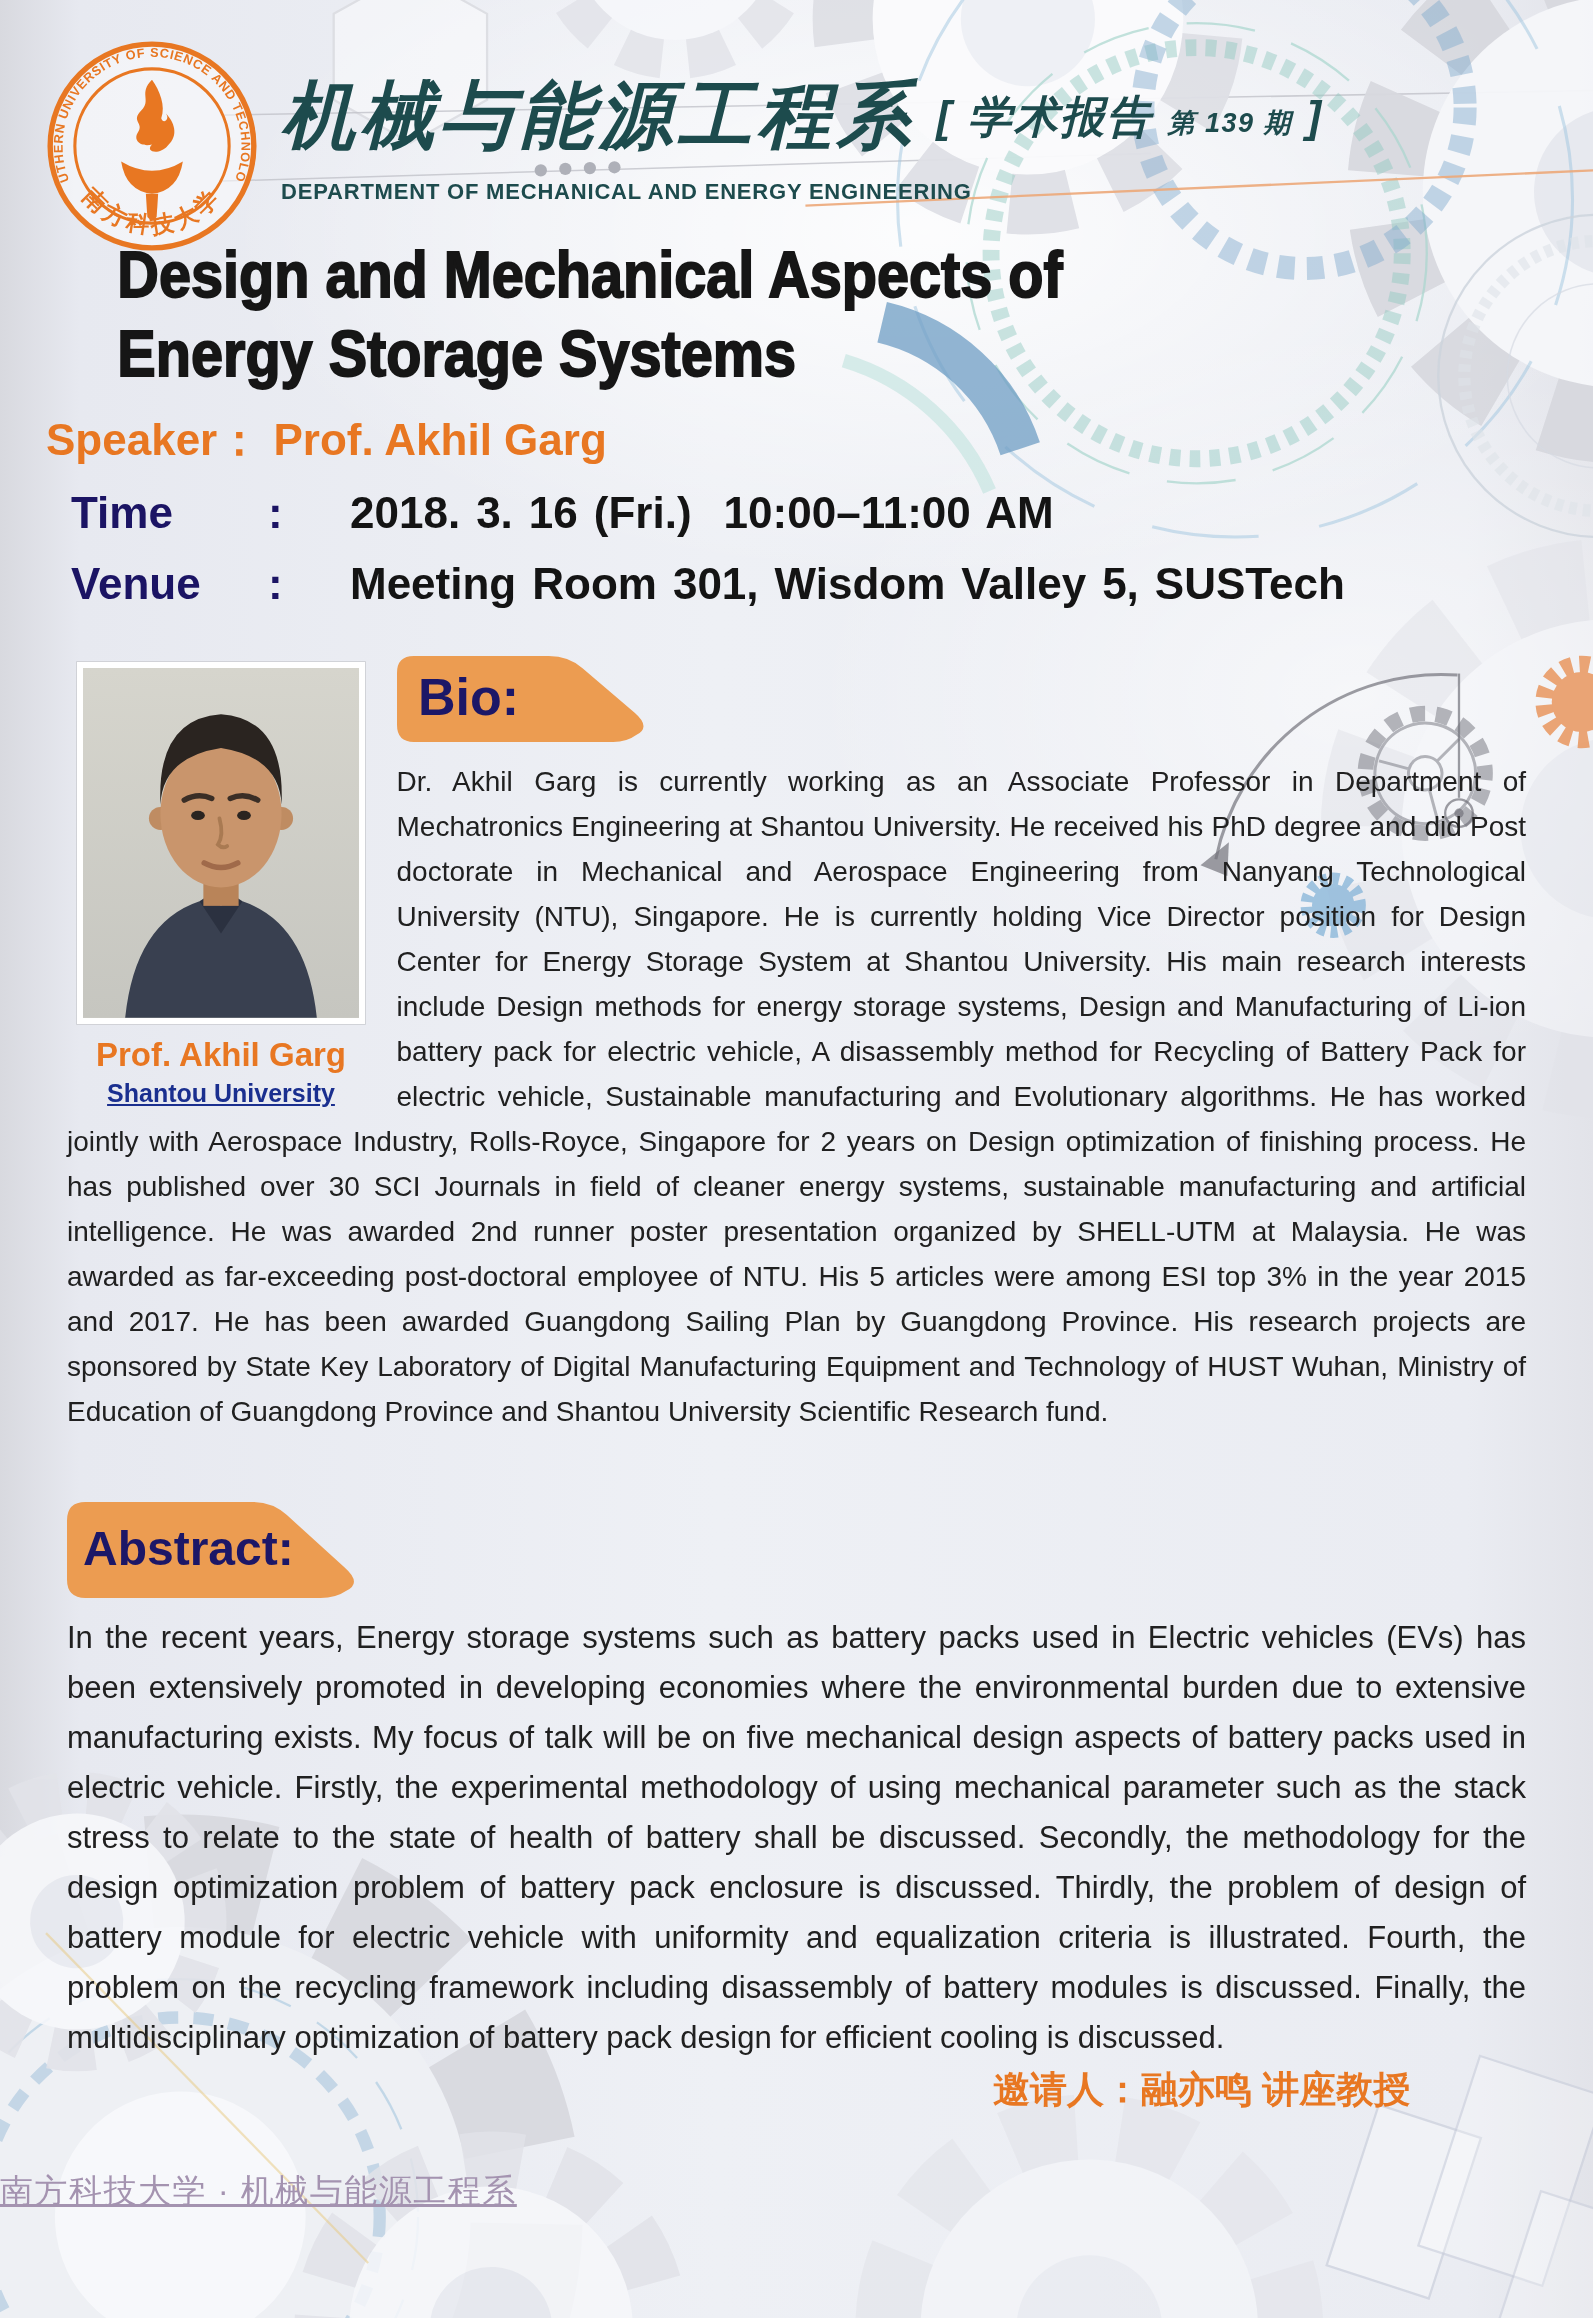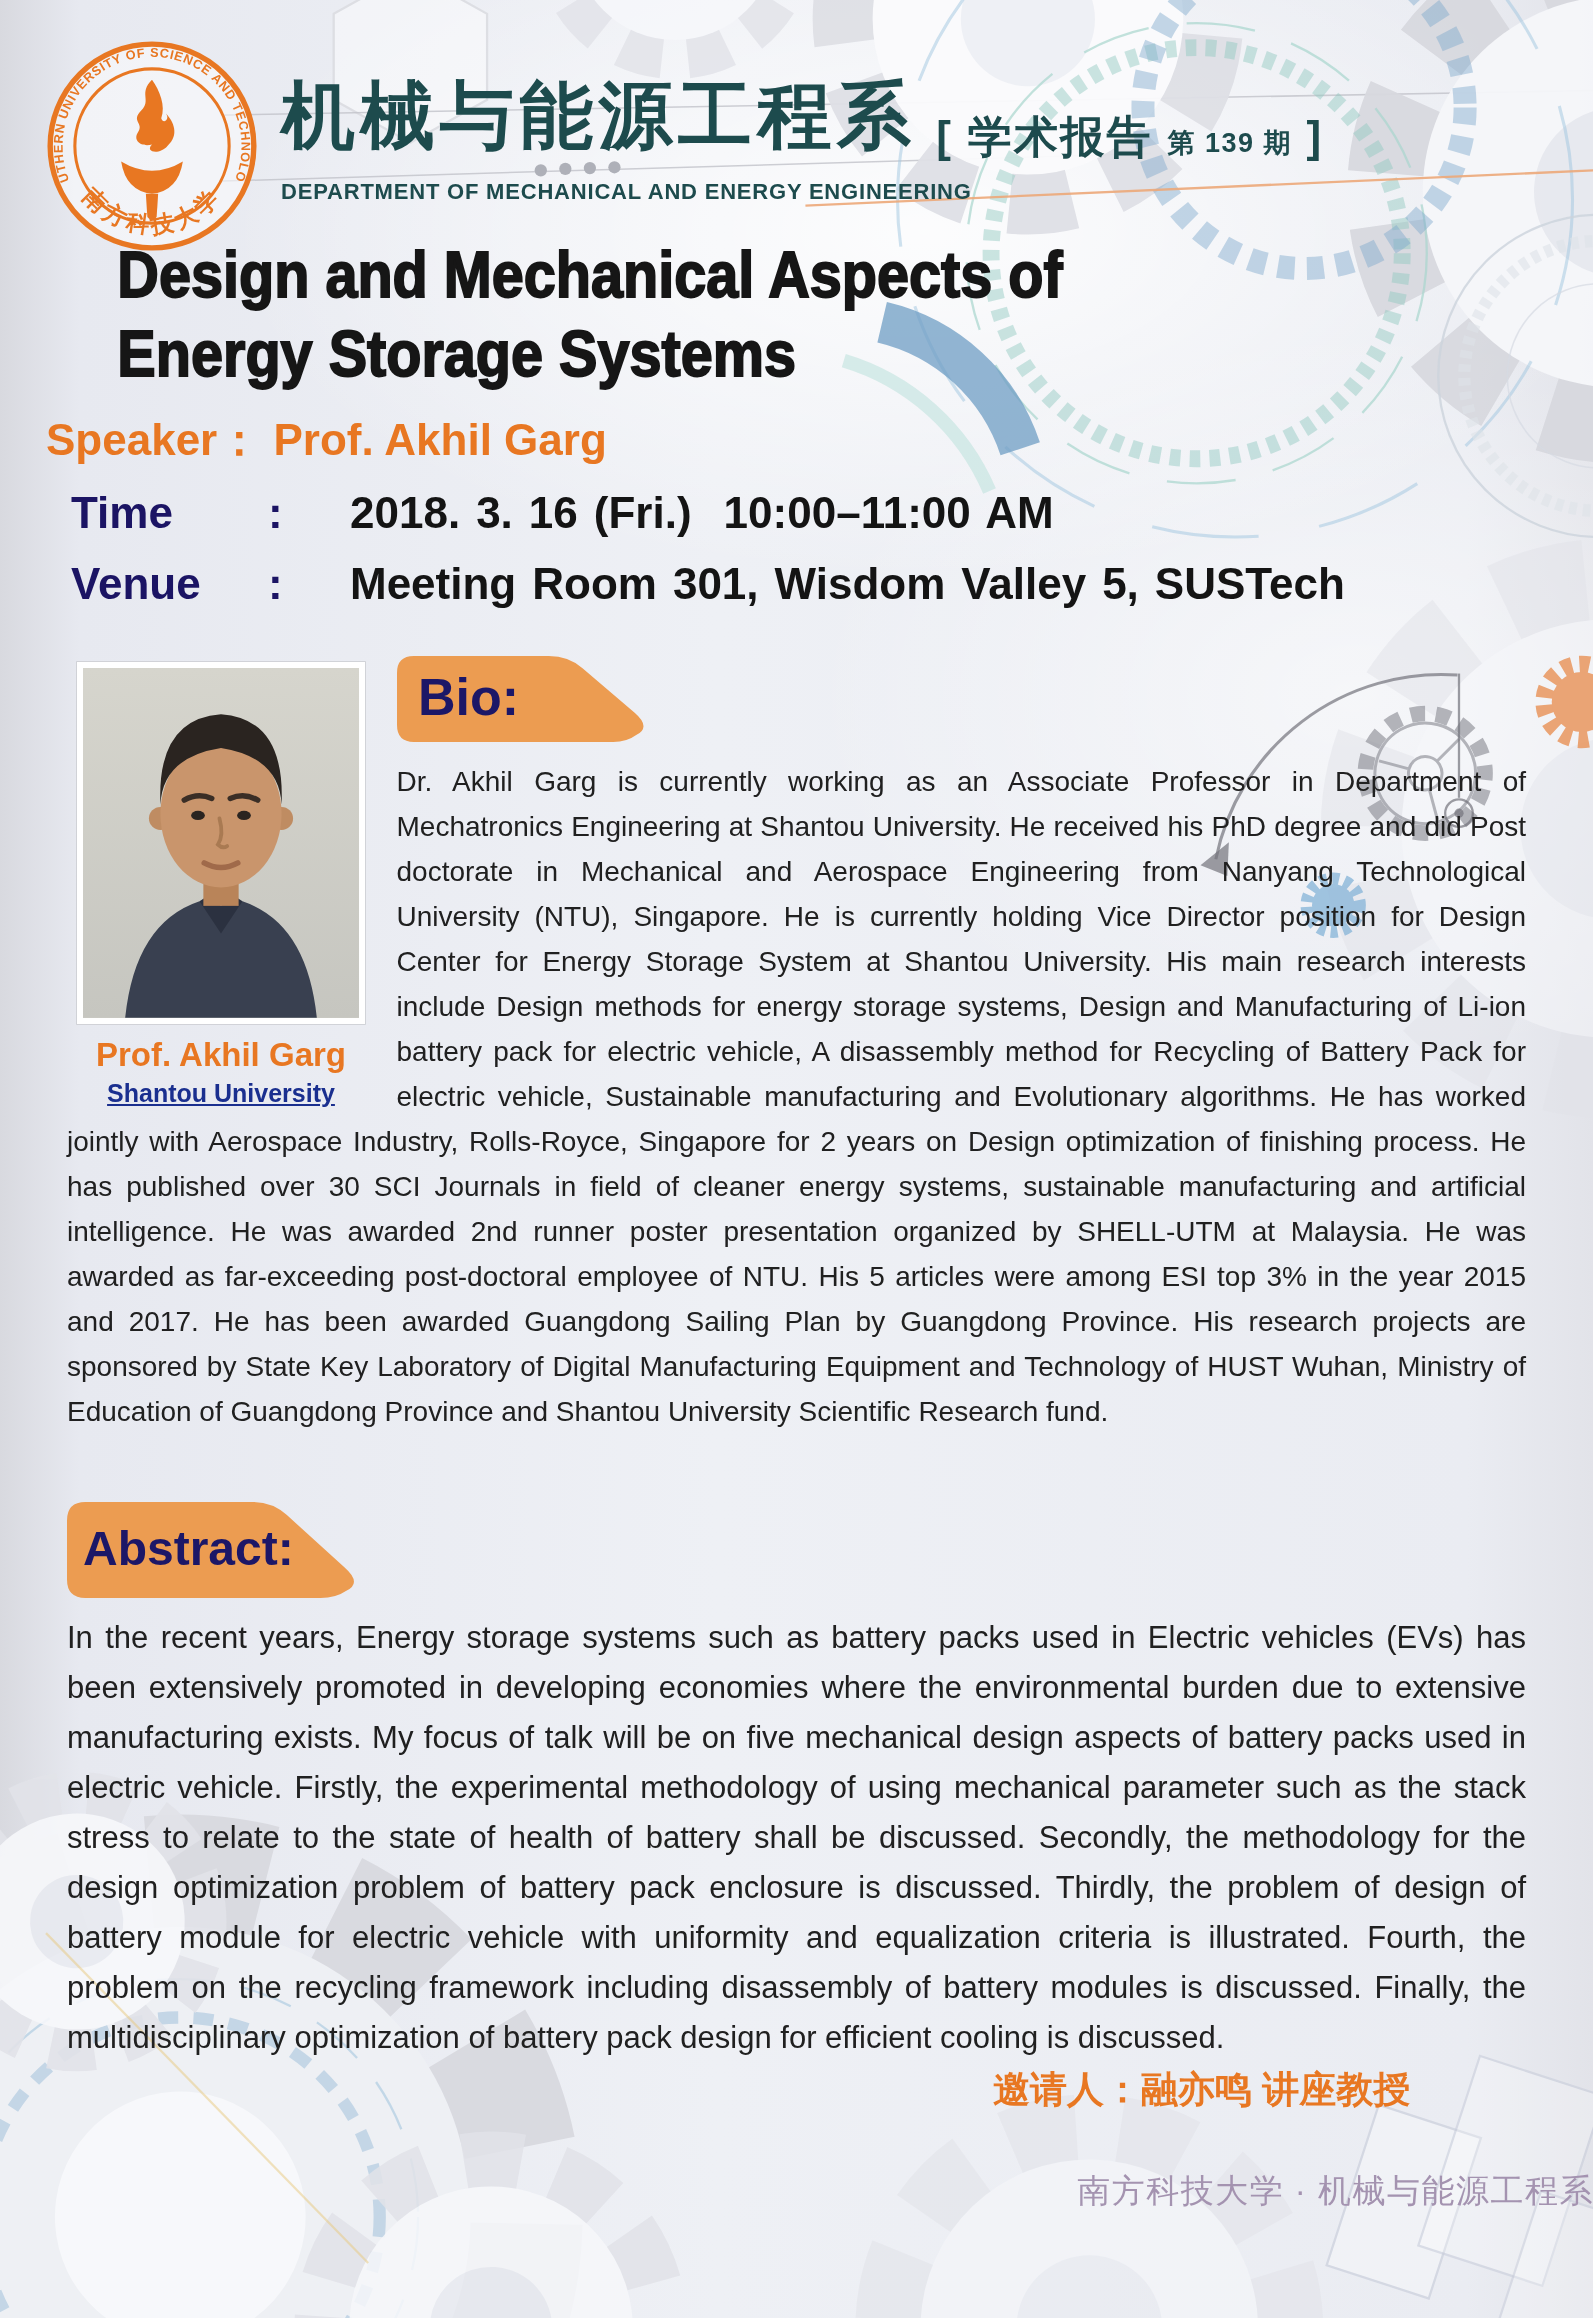--- a/index.html
+++ b/index.html
@@ -9,21 +9,21 @@
     background:
       radial-gradient(ellipse 1074px 537px at 58% 10%, rgba(255,255,255,.85), rgba(255,255,255,0) 65%),
       radial-gradient(ellipse 920px 614px at 85% 30%, rgba(255,255,255,.55), rgba(255,255,255,0) 60%),
       linear-gradient(90deg,#d8d9df 0%,#e7e9f0 5%,#eef0f5 45%,#eaecf2 92%,#e2e3e9 100%);
   }
   .bg-deco{position:absolute;inset:0;pointer-events:none;}
 
   
   .logo{position:absolute;left:44px;top:38px;width:216px;height:216px;}
   .head-text{position:absolute;left:281px;top:67px;width:1266px;}
-  .head-line1{display:flex;align-items:flex-end;white-space:nowrap;}
+  .head-line1{display:flex;align-items:center;white-space:nowrap;font-style:italic;}
   .dept-cn{font-size:74px;font-weight:600;color:#1d4b4d;letter-spacing:5.4px;}
   .series{margin-left:20px;font-size:44px;font-weight:600;color:#1d4b4d;letter-spacing:2.3px;}
   .series .issue{font-size:27px;letter-spacing:1.5px;}
   .head-en{margin-top:12.3px;font-size:22px;font-weight:700;color:#1d4b4d;letter-spacing:0.8px;}
 
   
   .title-block{position:absolute;left:46px;top:236px;width:1427px;text-align:left;}
   .t-line{font-size:64px;line-height:79px;font-weight:700;color:#161616;
           -webkit-text-stroke:1.9px #161616;transform:scaleX(.9);transform-origin:center;}
   .speaker-line{margin-top:17px;font-size:44px;font-weight:700;color:#e87722;}
@@ -51,21 +51,21 @@
   .bio-text{margin:0;text-align:justify;font-size:28px;line-height:45px;color:#202020;}
 
   
   .abstract-section{position:absolute;left:67px;top:1502px;width:1459px;}
   .abstract-banner{width:295px;height:96px;margin-bottom:15.3px;}
   .abstract-banner .banner-label{padding-left:16px;line-height:93px;font-size:48px;}
   .abstract-text{margin:0;text-align:justify;font-size:31px;line-height:50px;color:#202020;}
 
   
   .inviter{position:absolute;left:993px;top:2065px;font-size:37px;font-weight:700;color:#e87722;white-space:nowrap;}
-  .footer{position:absolute;left:0;top:2169px;width:100%;text-align:right;color:#a493b0;}
+  .footer{position:absolute;left:0;top:2169px;width:100%;text-align:left;color:#a493b0;text-decoration:underline;}
   .footer-line1{font-size:33px;letter-spacing:1.5px;}
   .footer-line2{margin-top:20px;font-size:35px;letter-spacing:0.8px;}
 </style>
 </head>
 <body>
 
 <div class="poster">
 
   <svg class="bg-deco" viewBox="0 0 2078 3023" width="1594" height="2319" aria-hidden="true">
     <defs>

